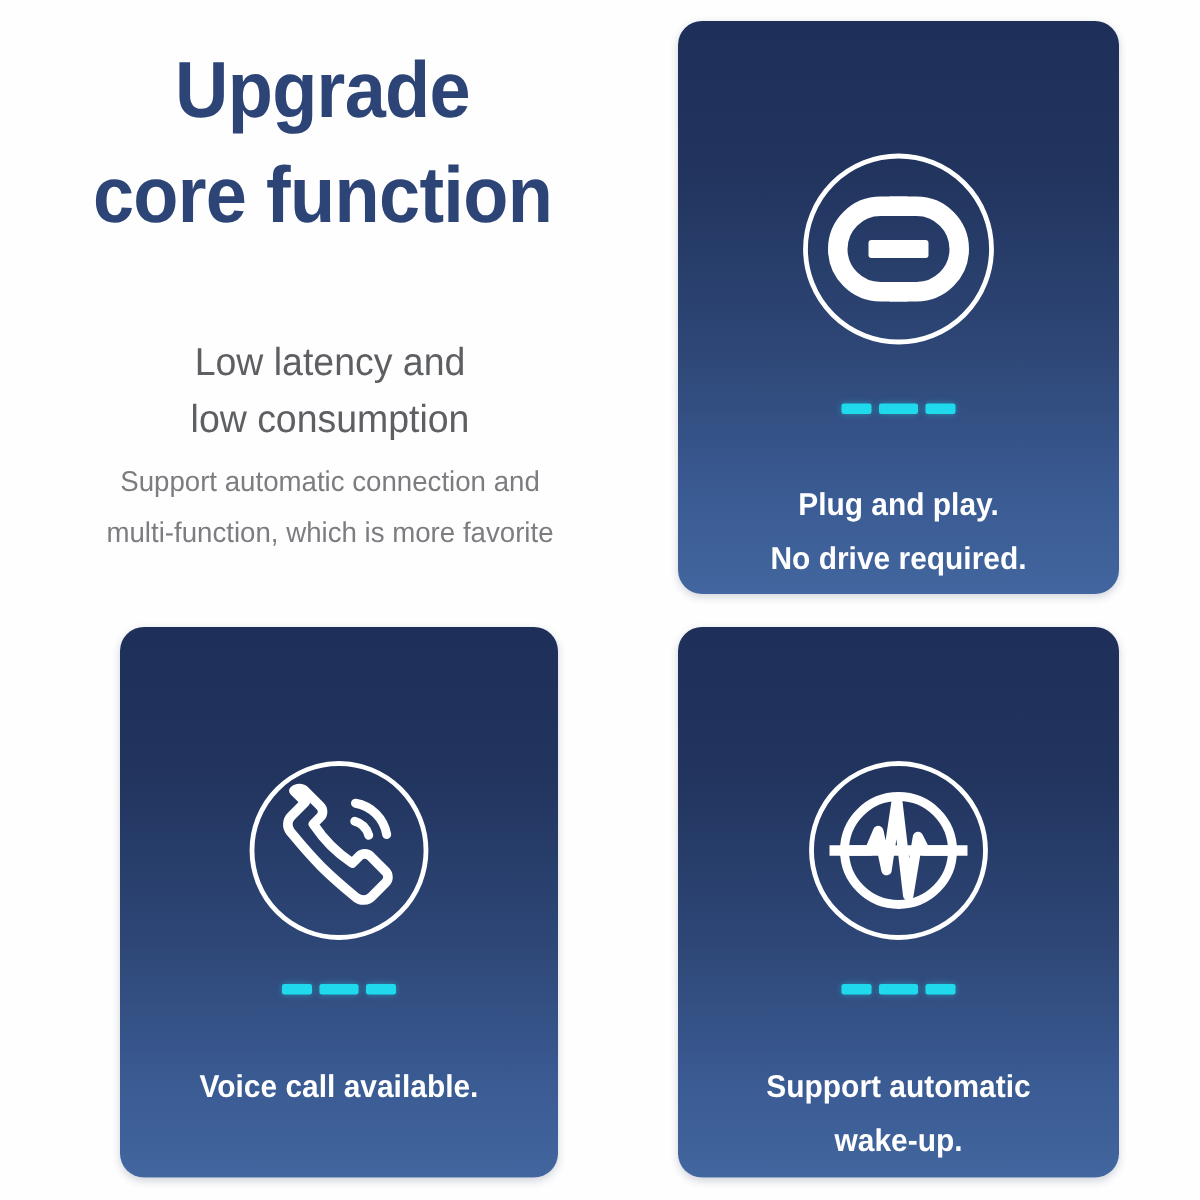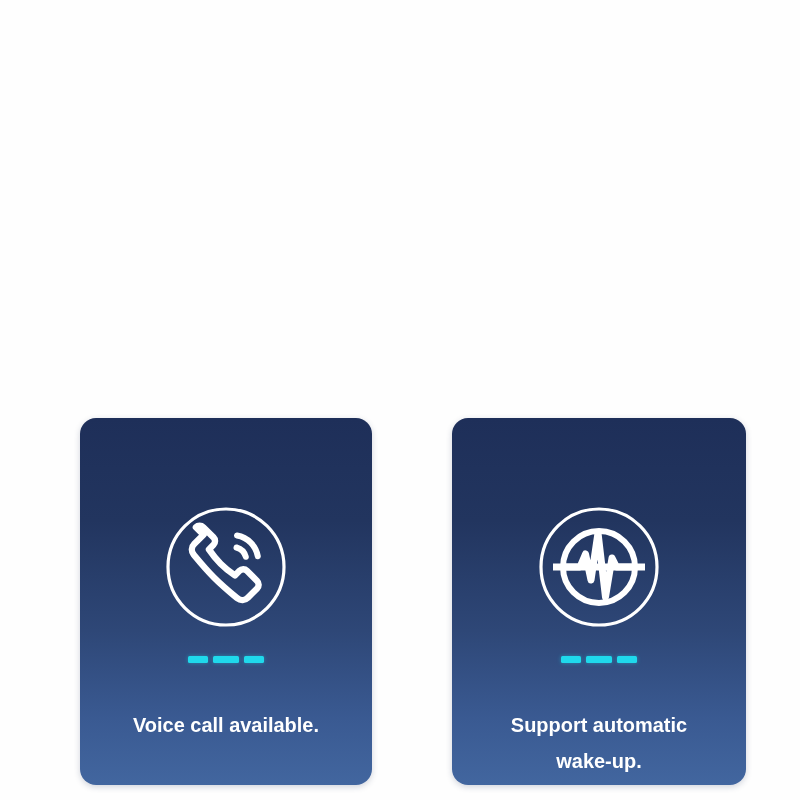--- a/index.html
+++ b/index.html
@@ -140,21 +140,61 @@
   .card.bottom-left .card-caption { top: 697px; }
   .card.bottom-right .card-caption{ top: 289px; }
   .card.bottom-left .card-caption { top: 289px; }
   .card-caption span { display: block; }
 </style>
 </head>
 <body>
 
 <div class="stage">
 
-
+  <div class="hero">
+    <div class="hero-title">
+      <span class="line1">Upgrade</span>
+      <span class="line2">core function</span>
+    </div>
+
+    <div class="hero-sub">
+      <span>Low latency and</span>
+      <span>low consumption</span>
+    </div>
+
+    <div class="hero-desc">
+      <span>Support automatic connection and</span>
+      <span>multi-function, which is more favorite</span>
+    </div>
+  </div>
+
+  <div class="card top-right">
+    <div class="card-icon">
+      <svg width="140" height="140" viewBox="0 0 140 140" fill="none" aria-hidden="true">
+        <circle cx="70" cy="70" r="62" stroke="#ffffff" stroke-width="3.2"></circle>
+
+        <path d="M76 41.5 H58 A28.5 28.5 0 0 0 58 98.5 H76" stroke="#ffffff" stroke-width="13" stroke-linecap="butt" fill="none"></path>
+
+        <path d="M64 41.5 H82 A28.5 28.5 0 0 1 82 98.5 H64" stroke="#ffffff" stroke-width="13" stroke-linecap="butt" fill="none"></path>
+
+        <rect x="50" y="64" width="40" height="12" rx="2" fill="#ffffff"></rect>
+      </svg>
+    </div>
+
+    <div class="dashes">
+      <span class="dash s"></span>
+      <span class="dash m"></span>
+      <span class="dash s"></span>
+    </div>
+
+    <div class="card-caption">
+      <span>Plug and play.</span>
+      <span>No drive required.</span>
+    </div>
+  </div>
 
   <div class="card bottom-right">
     <div class="card-icon">
       <svg width="150" height="150" viewBox="0 0 150 150" fill="none" aria-hidden="true">
         <circle cx="75" cy="75" r="58" stroke="#ffffff" stroke-width="3.2"></circle>
         <circle cx="75" cy="75" r="36" stroke="#ffffff" stroke-width="6" fill="none"></circle>
 
         <path d="M29 75 H121" stroke="#ffffff" stroke-width="7" stroke-linecap="butt" fill="none"></path>
 
         <path d="M40 75 L56 75 L61.5 62 L67 88 L74 41 L81.5 105 L88 66 L92.5 75 L110 75" stroke="#ffffff" stroke-width="7" stroke-linejoin="round" stroke-linecap="round" fill="none"></path>

